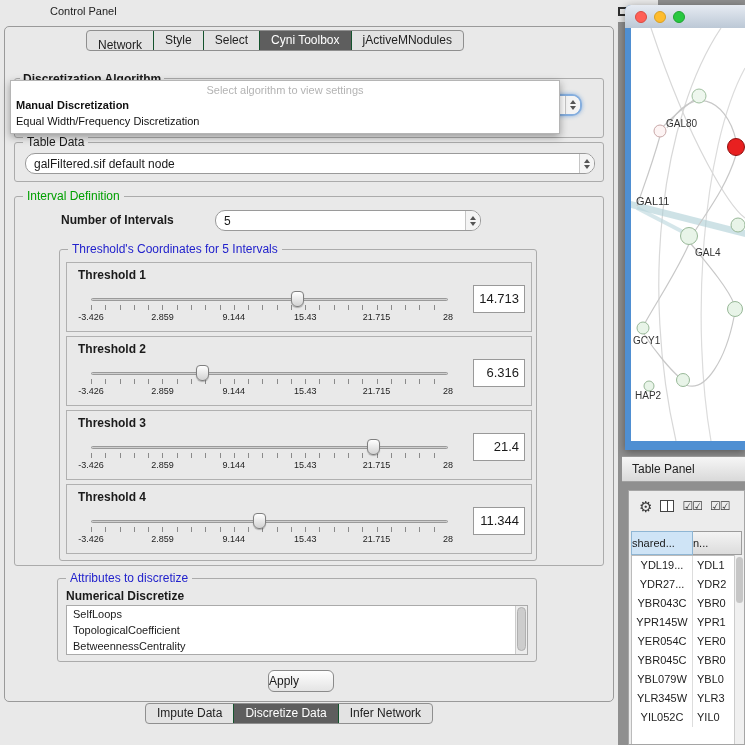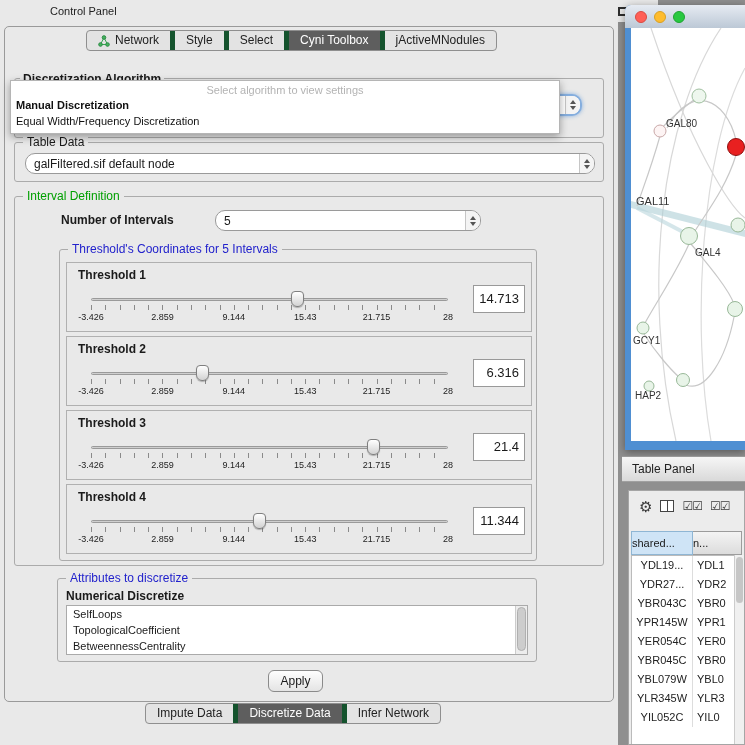--- a/index.html
+++ b/index.html
@@ -16,22 +16,22 @@
                  padding:0 10px; font-size:11px; color:#222; background:#e9e9e9;margin-left:40px; }
   .cp-title { flex:0 0 auto; }
   .cp-buttons { margin-left:auto; display:flex; align-items:center; gap:9px; }
   .float-btn { width:10px; height:9px; border:2px solid #2e2e2e; background:transparent; cursor:default; }
   .close-btn { font-size:13px; font-weight:bold; color:#111; line-height:12px; }
   .cp-inner { position:absolute; left:4px; top:26px; width:610px; height:676px;
               border:1px solid #9a9a9a; border-radius:5px; background:#e9e9e9; }
   
   .tabstrip { position:absolute; display:flex; height:21px; line-height:19px; font-size:12px;
               border:1px solid #8f8f8f; border-radius:4px; overflow:hidden; background:#e3e3e3; z-index:3; }
-  .tab { padding:0 11px; border-left:5px solid #14532d; white-space:nowrap; display:flex; align-items:center; gap:5px; color:#222; }
-  .tab:first-child { border-left:none; }
+  .tab { padding:0 11px; border-left:1px solid #14532d; white-space:nowrap; display:flex; align-items:center; gap:5px; color:#222; }
+  .tab:first-child { border-left:none;flex-direction:column; }
   .tab.selected { background:#5e5e5e; color:#fff; }
   .top-tabs { left:86px; top:30px; }
   .bottom-tabs { left:145px; top:703px; }
   
   .group { position:absolute; border:1px solid #ababab; border-radius:3px; }
   .group-label { position:absolute; top:-8px; left:8px; background:#e9e9e9; padding:0 4px; font-size:12px; white-space:nowrap; }
   .green-label { color:#00a000; }
   .blue-label { color:#2222cc; }
   
   .combo { position:absolute; background:#fff; border:1px solid #9a9a9a; border-radius:10px;
@@ -75,23 +75,23 @@
   
   .attr-group { left:57px; top:578px; width:480px; height:84px; }
   .attr-title { position:absolute; left:8px; top:10px; font-weight:bold; font-size:12px; }
   .attr-list { position:absolute; left:8px; top:26px; right:8px; height:50px; background:#fff;
                border:1px solid #aaa; overflow:hidden; font-size:11px; }
   .attr-item { line-height:16px; padding-left:6px; }
   .attr-scrollbar { position:absolute; right:0; top:0; width:12px; height:100%; background:#ededed; border-left:1px solid #ccc; }
   .attr-thumb { position:absolute; left:1px; right:1px; top:1px; height:44px; background:#cdcdcd;
                 border:1px solid #b0b0b0; border-radius:5px; }
   
-  .apply-btn { position:absolute; left:268px; top:670px; width:55px; height:22px;
+  .apply-btn { position:absolute; left:268px; top:670px; width:66px; height:22px;
                border:1px solid #8a8a8a; border-radius:6px; background:linear-gradient(#fefefe,#e4e4e4);
-               font-size:12px; text-align:center; line-height:20px; }
+               font-size:12px; line-height:20px; }
   
   .net-window { position:absolute; left:625px; top:5px; width:120px; height:445px; background:#4f8fd2;
                 border-radius:6px 0 0 0; box-shadow:0 2px 8px rgba(0,0,0,0.4); }
   .net-titlebar { position:absolute; left:0; top:0; width:100%; height:23px; border-radius:6px 0 0 0;
                   background:linear-gradient(#e6ebf2,#bcc8d6); display:flex; align-items:center; gap:7px; padding-left:10px; }
   .light { width:12px; height:12px; border-radius:50%; }
   .light.red { background:#ff5f57; border:1px solid #d94a43; }
   .light.yellow { background:#febc2e; border:1px solid #d9a022; }
   .light.green { background:#28c840; border:1px solid #1fa332; }
   .net-canvas { position:absolute; left:6px; top:23px; right:0; bottom:9px; background:#fff; overflow:hidden; }

